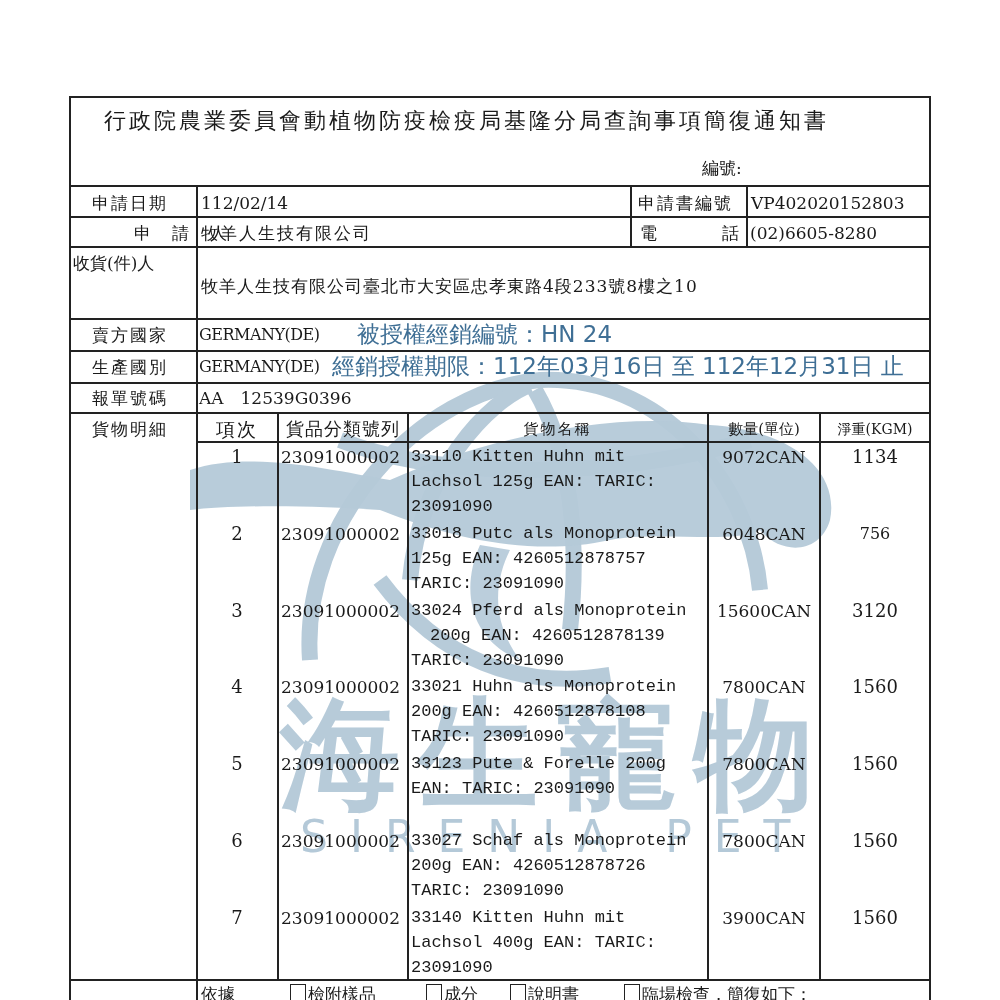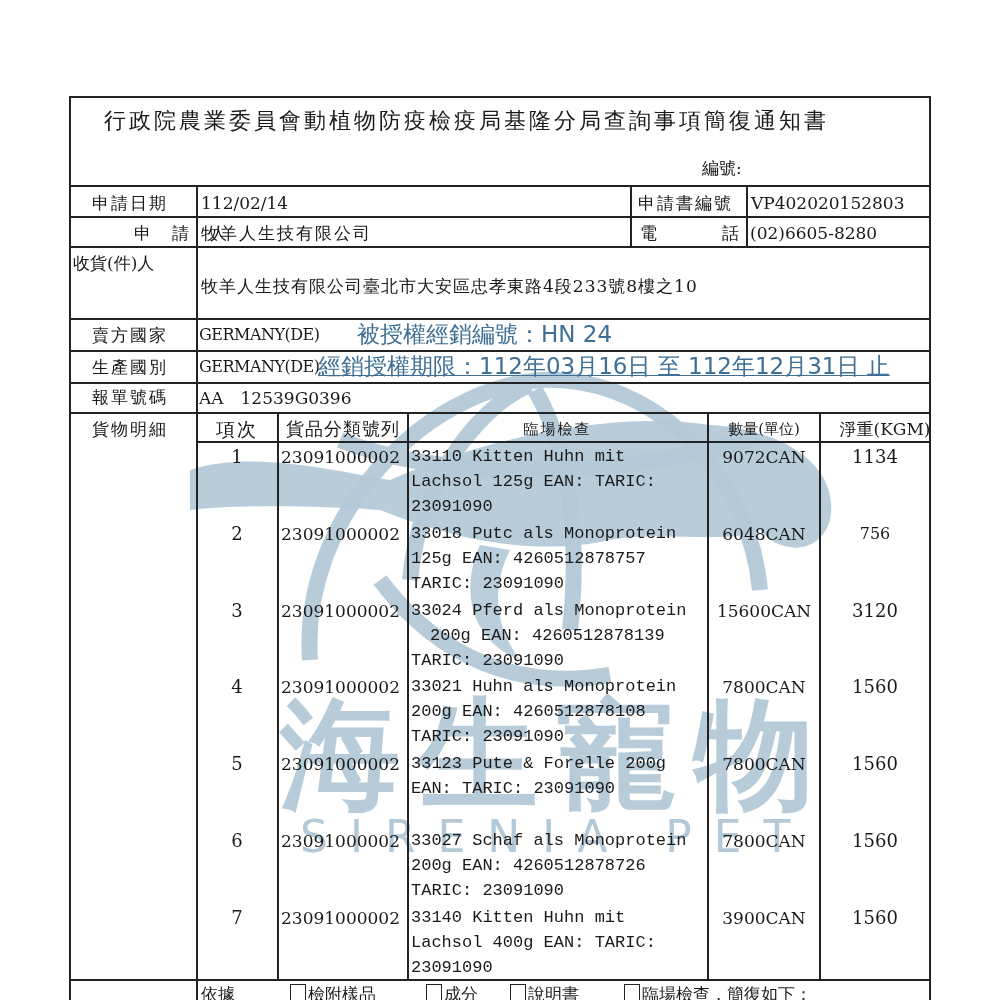--- a/index.html
+++ b/index.html
@@ -83,32 +83,32 @@
 
 <div class="txt" style="left:73px; top:253px;">收貨(件)人</div>
 <div class="txt cjk" style="left:201px; top:276px; letter-spacing:1px;">牧羊人生技有限公司臺北市大安區忠孝東路4段233號8樓之10</div>
 
 <div class="txt cjk" style="left:92px; top:325px;">賣方國家</div>
 <div class="txt" style="left:199px; top:325px; font-size:16px; letter-spacing:-0.5px;">GERMANY(DE)</div>
 <div class="txt overlay" style="left:318px; top:320px;margin-left:39px;">被授權經銷編號：HN 24</div>
 
 <div class="txt cjk" style="left:92px; top:357px;">生產國別</div>
 <div class="txt" style="left:199px; top:357px; font-size:16px; letter-spacing:-0.5px;">GERMANY(DE)</div>
-<div class="txt overlay" style="left:318px; top:352px; text-decoration:underline; text-decoration-thickness:1px;">經銷授權期限：112年03月16日 至 112年12月31日 止</div>
+<div class="txt overlay" style="left:318px; top:352px; text-decoration-thickness:1px;padding-left:14px;">經銷授權期限：112年03月16日 至 112年12月31日 止</div>
 
-<div class="txt cjk" style="left:92px; top:388px;font-family:Liberation Serif, serif;">報單號碼</div>
+<div class="txt cjk" style="left:92px; top:388px;">報單號碼</div>
 <div class="txt" style="left:199px; top:388px;">AA　12539G0396</div>
 
 <div class="txt cjk" style="left:92px; top:419px;">貨物明細</div>
 
 <div class="txt cjk center" style="left:198px; width:78px; top:419px; font-size:19px;">項次</div>
 <div class="txt cjk center" style="left:279px; width:128px; top:419px; font-size:18px; letter-spacing:1px;">貨品分類號列</div>
-<div class="txt cjk center" style="left:409px; width:297px; top:419px; font-size:15px;">臨場檢查</div>
+<div class="txt cjk center" style="left:409px; width:297px; top:419px; font-size:15px;">貨物名稱</div>
 <div class="txt center" style="left:709px; width:110px; top:419px; font-size:15px;">數量(單位)</div>
-<div class="txt center" style="left:821px; width:108px; top:419px; font-size:17px;padding-left:10px;">淨重(KGM)</div>
+<div class="txt center" style="left:821px; width:108px; top:419px; font-size:14px;">淨重(KGM)</div>
 
 <div id="goods-rows">
     <div class="txt center" style="left:198px; width:78px; top:447px; font-size:18px;">1</div>
     <div class="txt" style="left:281px; top:447px; font-size:17px;">23091000002</div>
     <div class="txt mono" style="left:411px; top:444px;">33110 Kitten Huhn mit</div>
     <div class="txt mono" style="left:411px; top:469px;">Lachsol 125g EAN: TARIC:</div>
     <div class="txt mono" style="left:411px; top:494px;">23091090</div>
     <div class="txt center" style="left:709px; width:110px; top:447px; font-size:17px;">9072CAN</div>
     <div class="txt center" style="left:821px; width:108px; top:447px; font-size:18px;">1134</div>
     <div class="txt center" style="left:198px; width:78px; top:524px; font-size:18px;">2</div>

